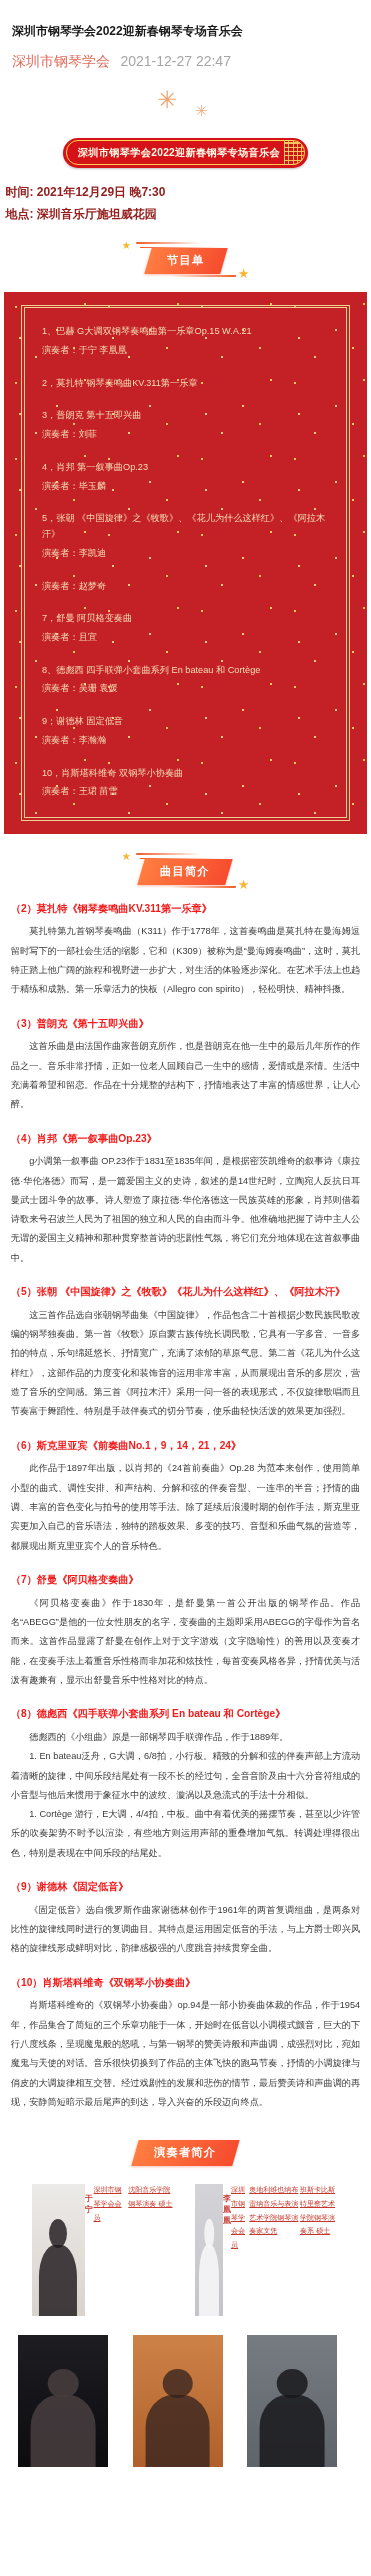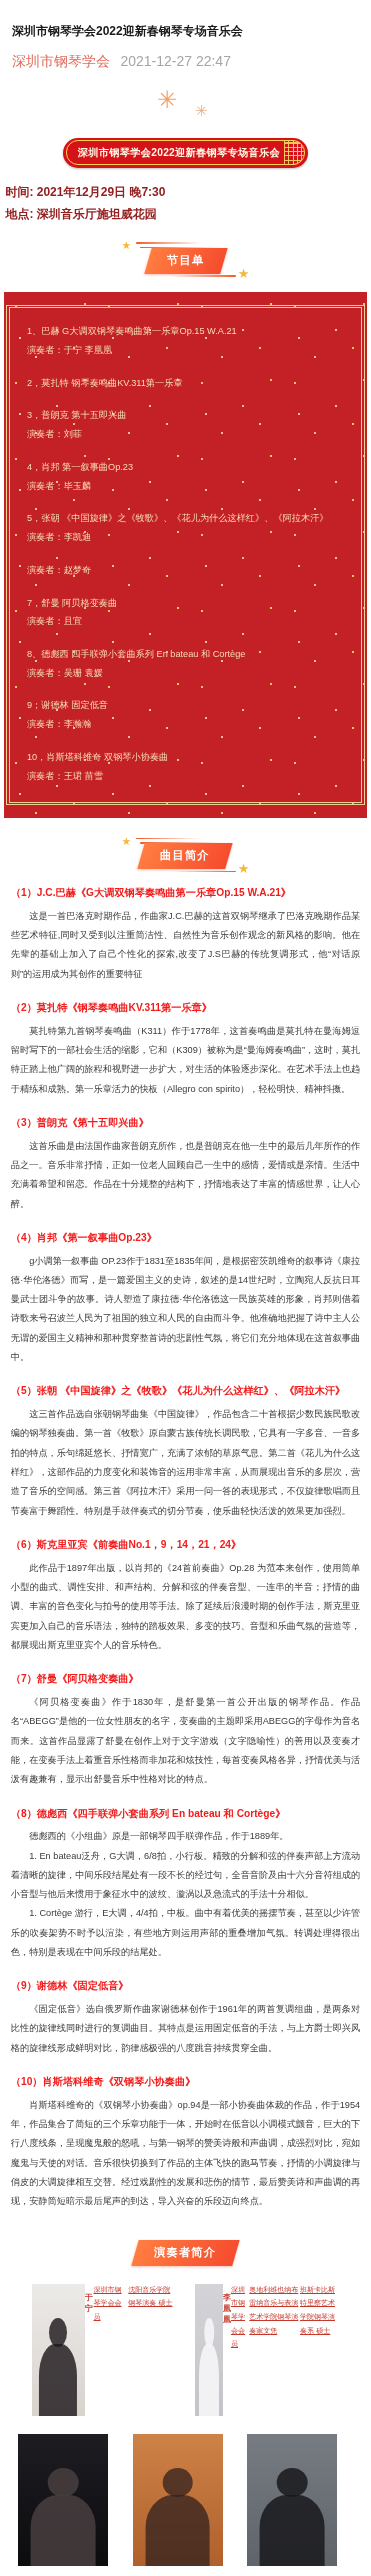--- a/index.html
+++ b/index.html
@@ -40,35 +40,35 @@
   .star.br{right:calc(50% - 64px);bottom:-7.5px;font-size:13px;}
   .gline{position:absolute;height:1.6px;width:65px;border-radius:1.1px;background:linear-gradient(90deg,#f25a24,rgba(242,90,36,0));}
   .gl-t1{left:calc(50% - 50px);top:-5.4px;}
   .gl-t2{left:calc(50% - 46px);top:-1.1px;width:81px;}
   .gl-b1{right:calc(50% - 50px);bottom:-3.2px;background:linear-gradient(270deg,#f25a24,rgba(242,90,36,0));}
   .lab-program{margin:16px 0 18.3px 0;}
   .lab-pieces{margin:25px 0 5.4px 0;}
   .lab-performers{margin:28px 0 18.3px 0;}
 
   
-  .card{margin:0 4.3px;background-color:#c42127;padding:13px 2px;
+  .card{margin:0 4.3px;background-color:#c42127;padding:13px 17px;
     background-image:
       radial-gradient(circle 1.1px at 12px 15px,#f0c565 95%,transparent),
       radial-gradient(circle 0.8px at 53px 38px,#eeca7e 95%,transparent),
       radial-gradient(circle 1.1px at 81px 12px,#f0c565 95%,transparent),
       radial-gradient(circle 0.8px at 32px 65px,#eeca7e 95%,transparent),
       radial-gradient(circle 1.1px at 70px 56px,#f0c565 95%,transparent),
       radial-gradient(circle 0.8px at 16px 46px,#eeca7e 95%,transparent);
     background-size:93px 76px;}
   .card-b1{border:0.5px solid #ecd193;padding:1.6px;}
   .card-b2{border:0.5px solid #ecd193;padding:16px 17px 14px 17px;}
   .pitem{margin-bottom:17px;}
   .pitem:last-child{margin-bottom:3.2px;}
   .pitem .t{color:#f6ddb5;font-size:9.2px;line-height:1.7;}
-  .pitem .p{color:#f6ddb5;font-size:9.2px;line-height:1.7;margin-top:3.2px;}
+  .pitem .p{color:#f6ddb5;font-size:9.2px;line-height:1.7;margin-top:3.2px;font-family:Liberation Serif, serif;}
 
   
   .pieces{padding:0 10.8px;}
   .sec h3{color:#f21c1c;font-size:10.2px;font-weight:700;margin:16px 0 5.4px 0;line-height:1.6;}
   .sec p{color:#3a3a3a;font-size:9.2px;line-height:2.1;text-align:justify;text-indent:2em;margin:0;}
 
   
   .prow{display:flex;justify-content:center;margin-bottom:18.3px;}
   .prow.cols2{gap:19.4px;}
   .prow.cols3{gap:8.6px;}
@@ -175,24 +175,20 @@
     <span class="star tl">★</span>
     <span class="gline gl-t1"></span>
     <span class="gline gl-t2"></span>
     <div class="tag"><span>曲目简介</span></div>
     <span class="gline gl-b1"></span>
     <span class="star br">★</span>
   </div>
 
   <div class="pieces">
     <div class="sec">
-        <h3>（1）J.C.巴赫《G大调双钢琴奏鸣曲第一乐章Op.15 W.A.21》</h3>
-        <p>这是一首巴洛克时期作品，作曲家J.C.巴赫的这首双钢琴继承了巴洛克晚期作品某些艺术特征,同时又受到以注重简洁性、自然性为音乐创作观念的新风格的影响。他在先辈的基础上加入了自己个性化的探索,改变了J.S巴赫的传统复调形式，他“对话原则”的运用成为其创作的重要特征</p>
-      </div>
-    <div class="sec">
         <h3>（2）莫扎特《钢琴奏鸣曲KV.311第一乐章》</h3>
         <p>莫扎特第九首钢琴奏鸣曲（K311）作于1778年，这首奏鸣曲是莫扎特在曼海姆逗留时写下的一部社会生活的缩影，它和（K309）被称为是“曼海姆奏鸣曲”，这时，莫扎特正踏上他广阔的旅程和视野进一步扩大，对生活的体验逐步深化。在艺术手法上也趋于精练和成熟。第一乐章活力的快板（Allegro con spirito），轻松明快、精神抖擞。</p>
       </div>
     <div class="sec">
         <h3>（3）普朗克《第十五即兴曲》</h3>
         <p>这首乐曲是由法国作曲家普朗克所作，也是普朗克在他一生中的最后几年所作的作品之一。音乐非常抒情，正如一位老人回顾自己一生中的感情，爱情或是亲情。生活中充满着希望和留恋。作品在十分规整的结构下，抒情地表达了丰富的情感世界，让人心醉。</p>
       </div>
     <div class="sec">
         <h3>（4）肖邦《第一叙事曲Op.23》</h3>
         <p>g小调第一叙事曲 OP.23作于1831至1835年间，是根据密茨凯维奇的叙事诗《康拉德·华伦洛德》而写，是一篇爱国主义的史诗，叙述的是14世纪时，立陶宛人反抗日耳曼武士团斗争的故事。诗人塑造了康拉德·华伦洛德这一民族英雄的形象，肖邦则借着诗歌来号召波兰人民为了祖国的独立和人民的自由而斗争。他准确地把握了诗中主人公无谓的爱国主义精神和那种贯穿整首诗的悲剧性气氛，将它们充分地体现在这首叙事曲中。</p>

